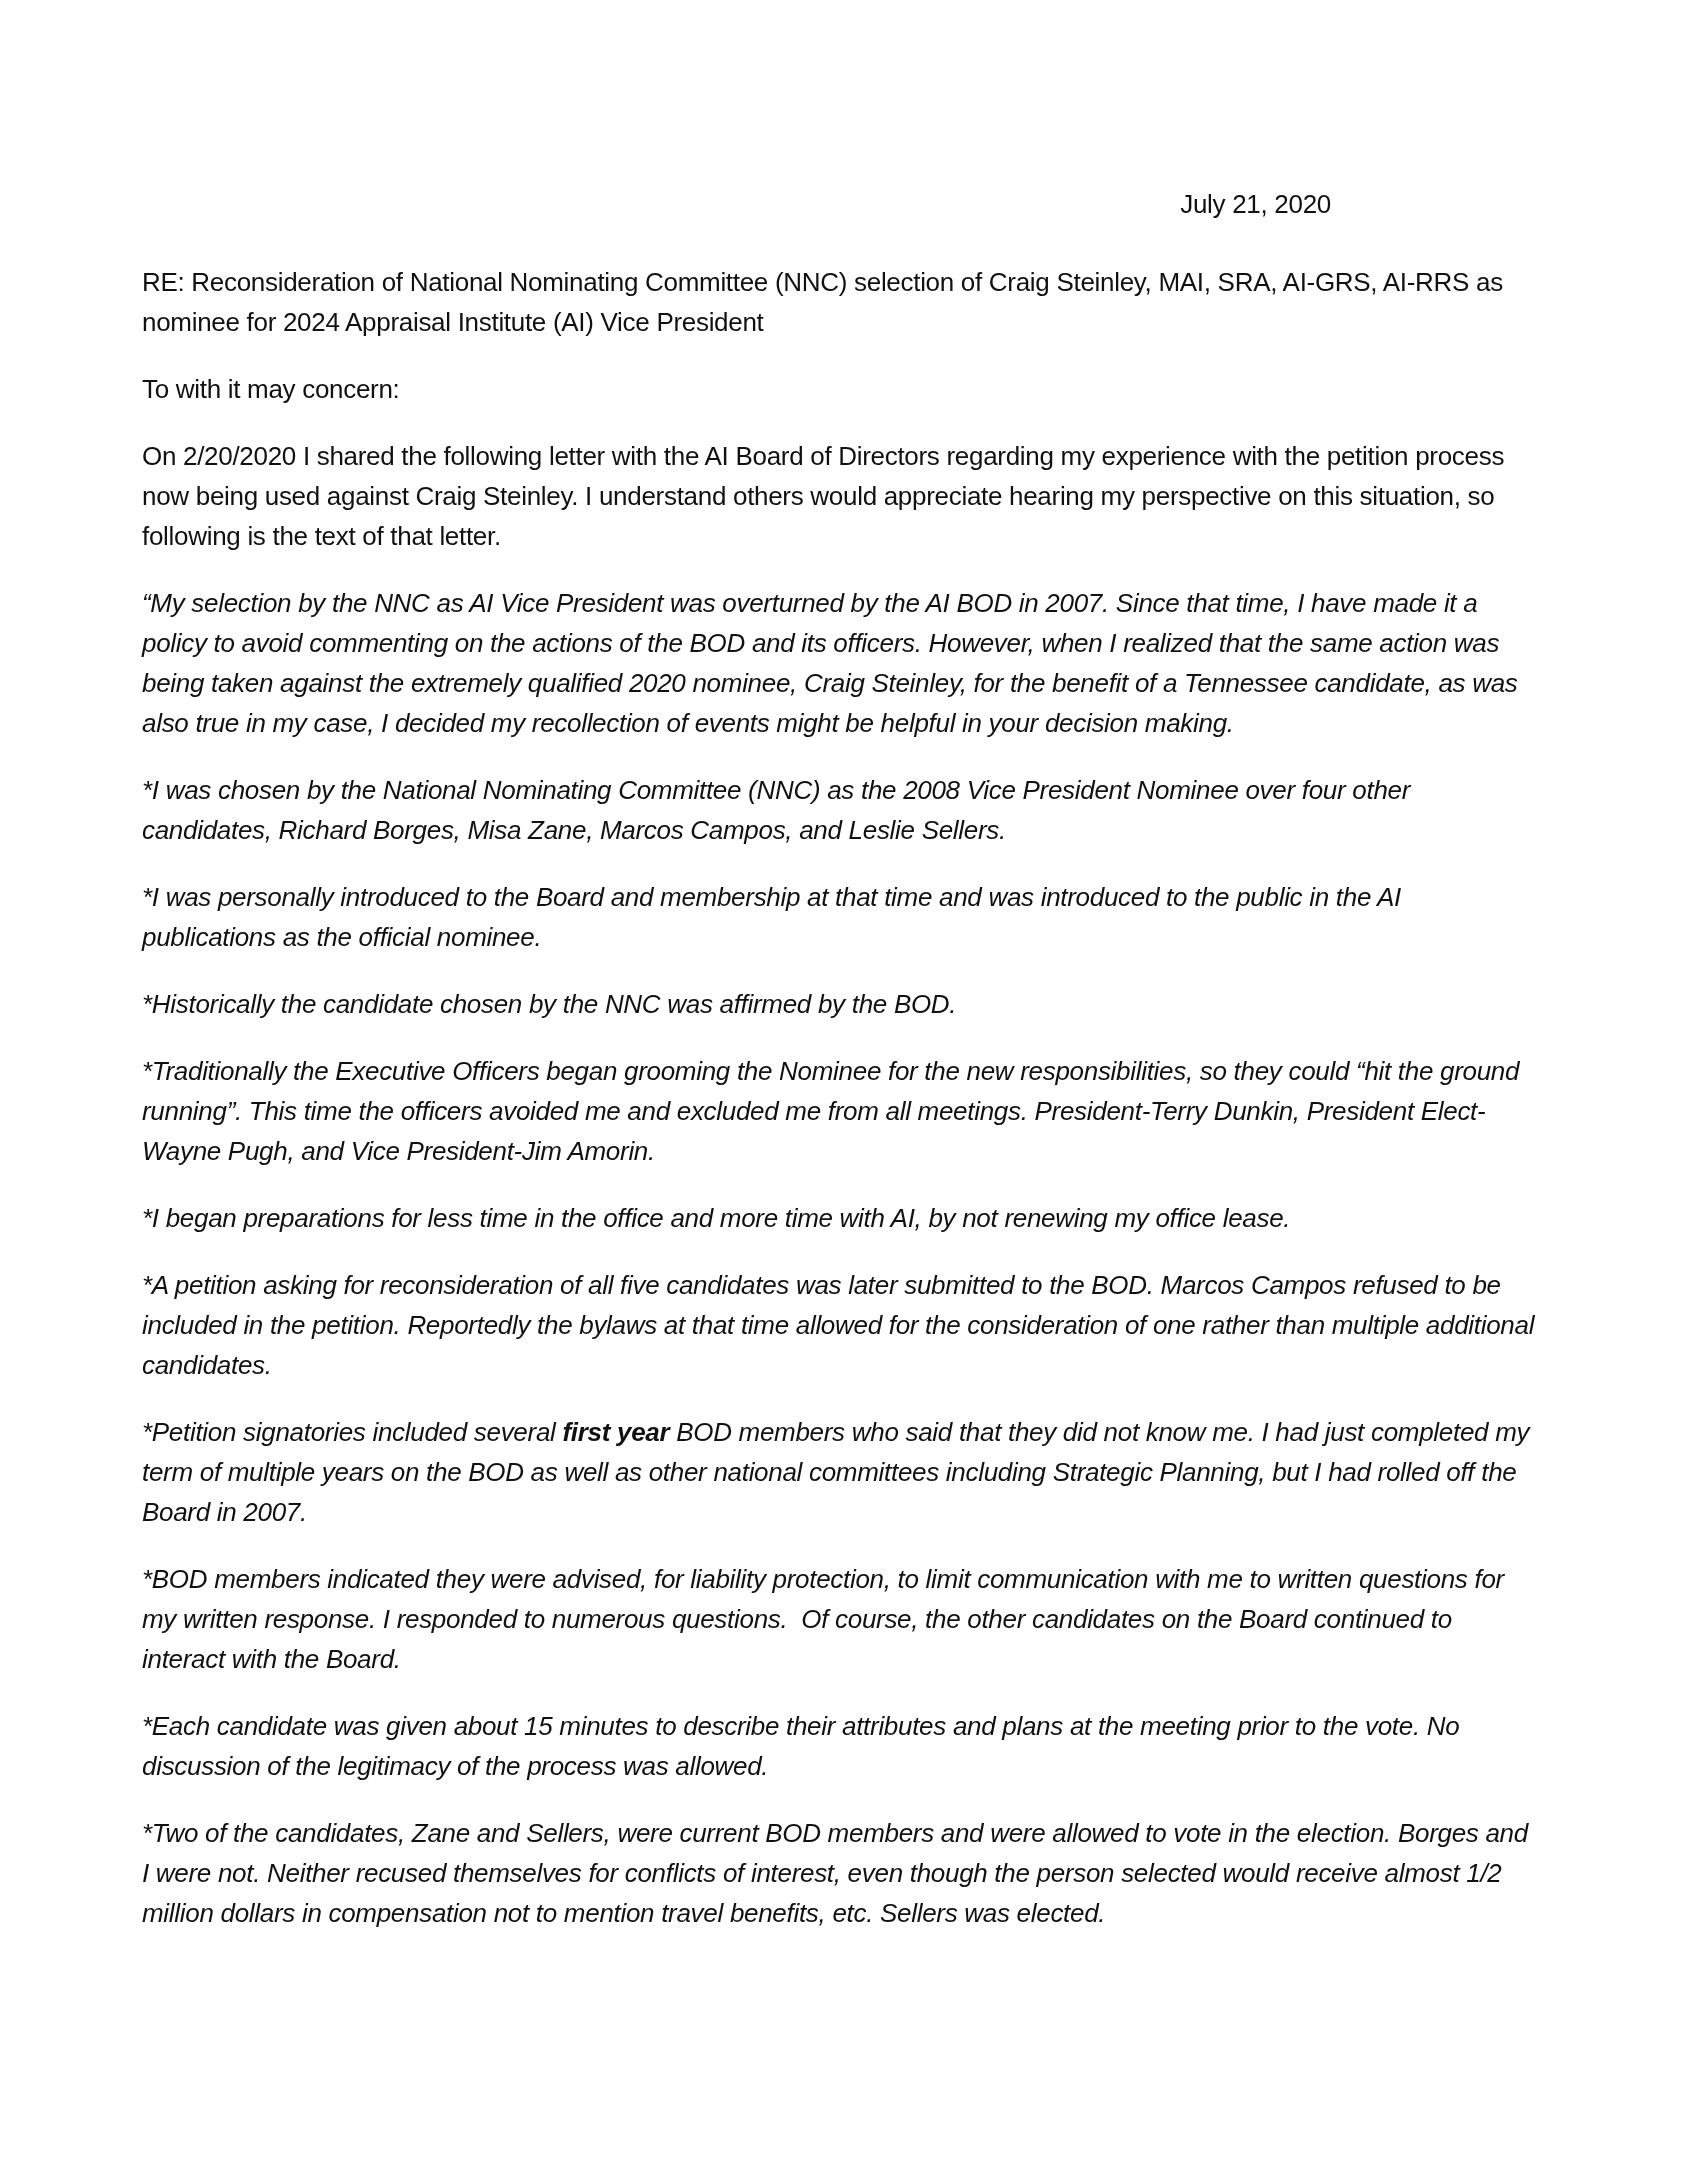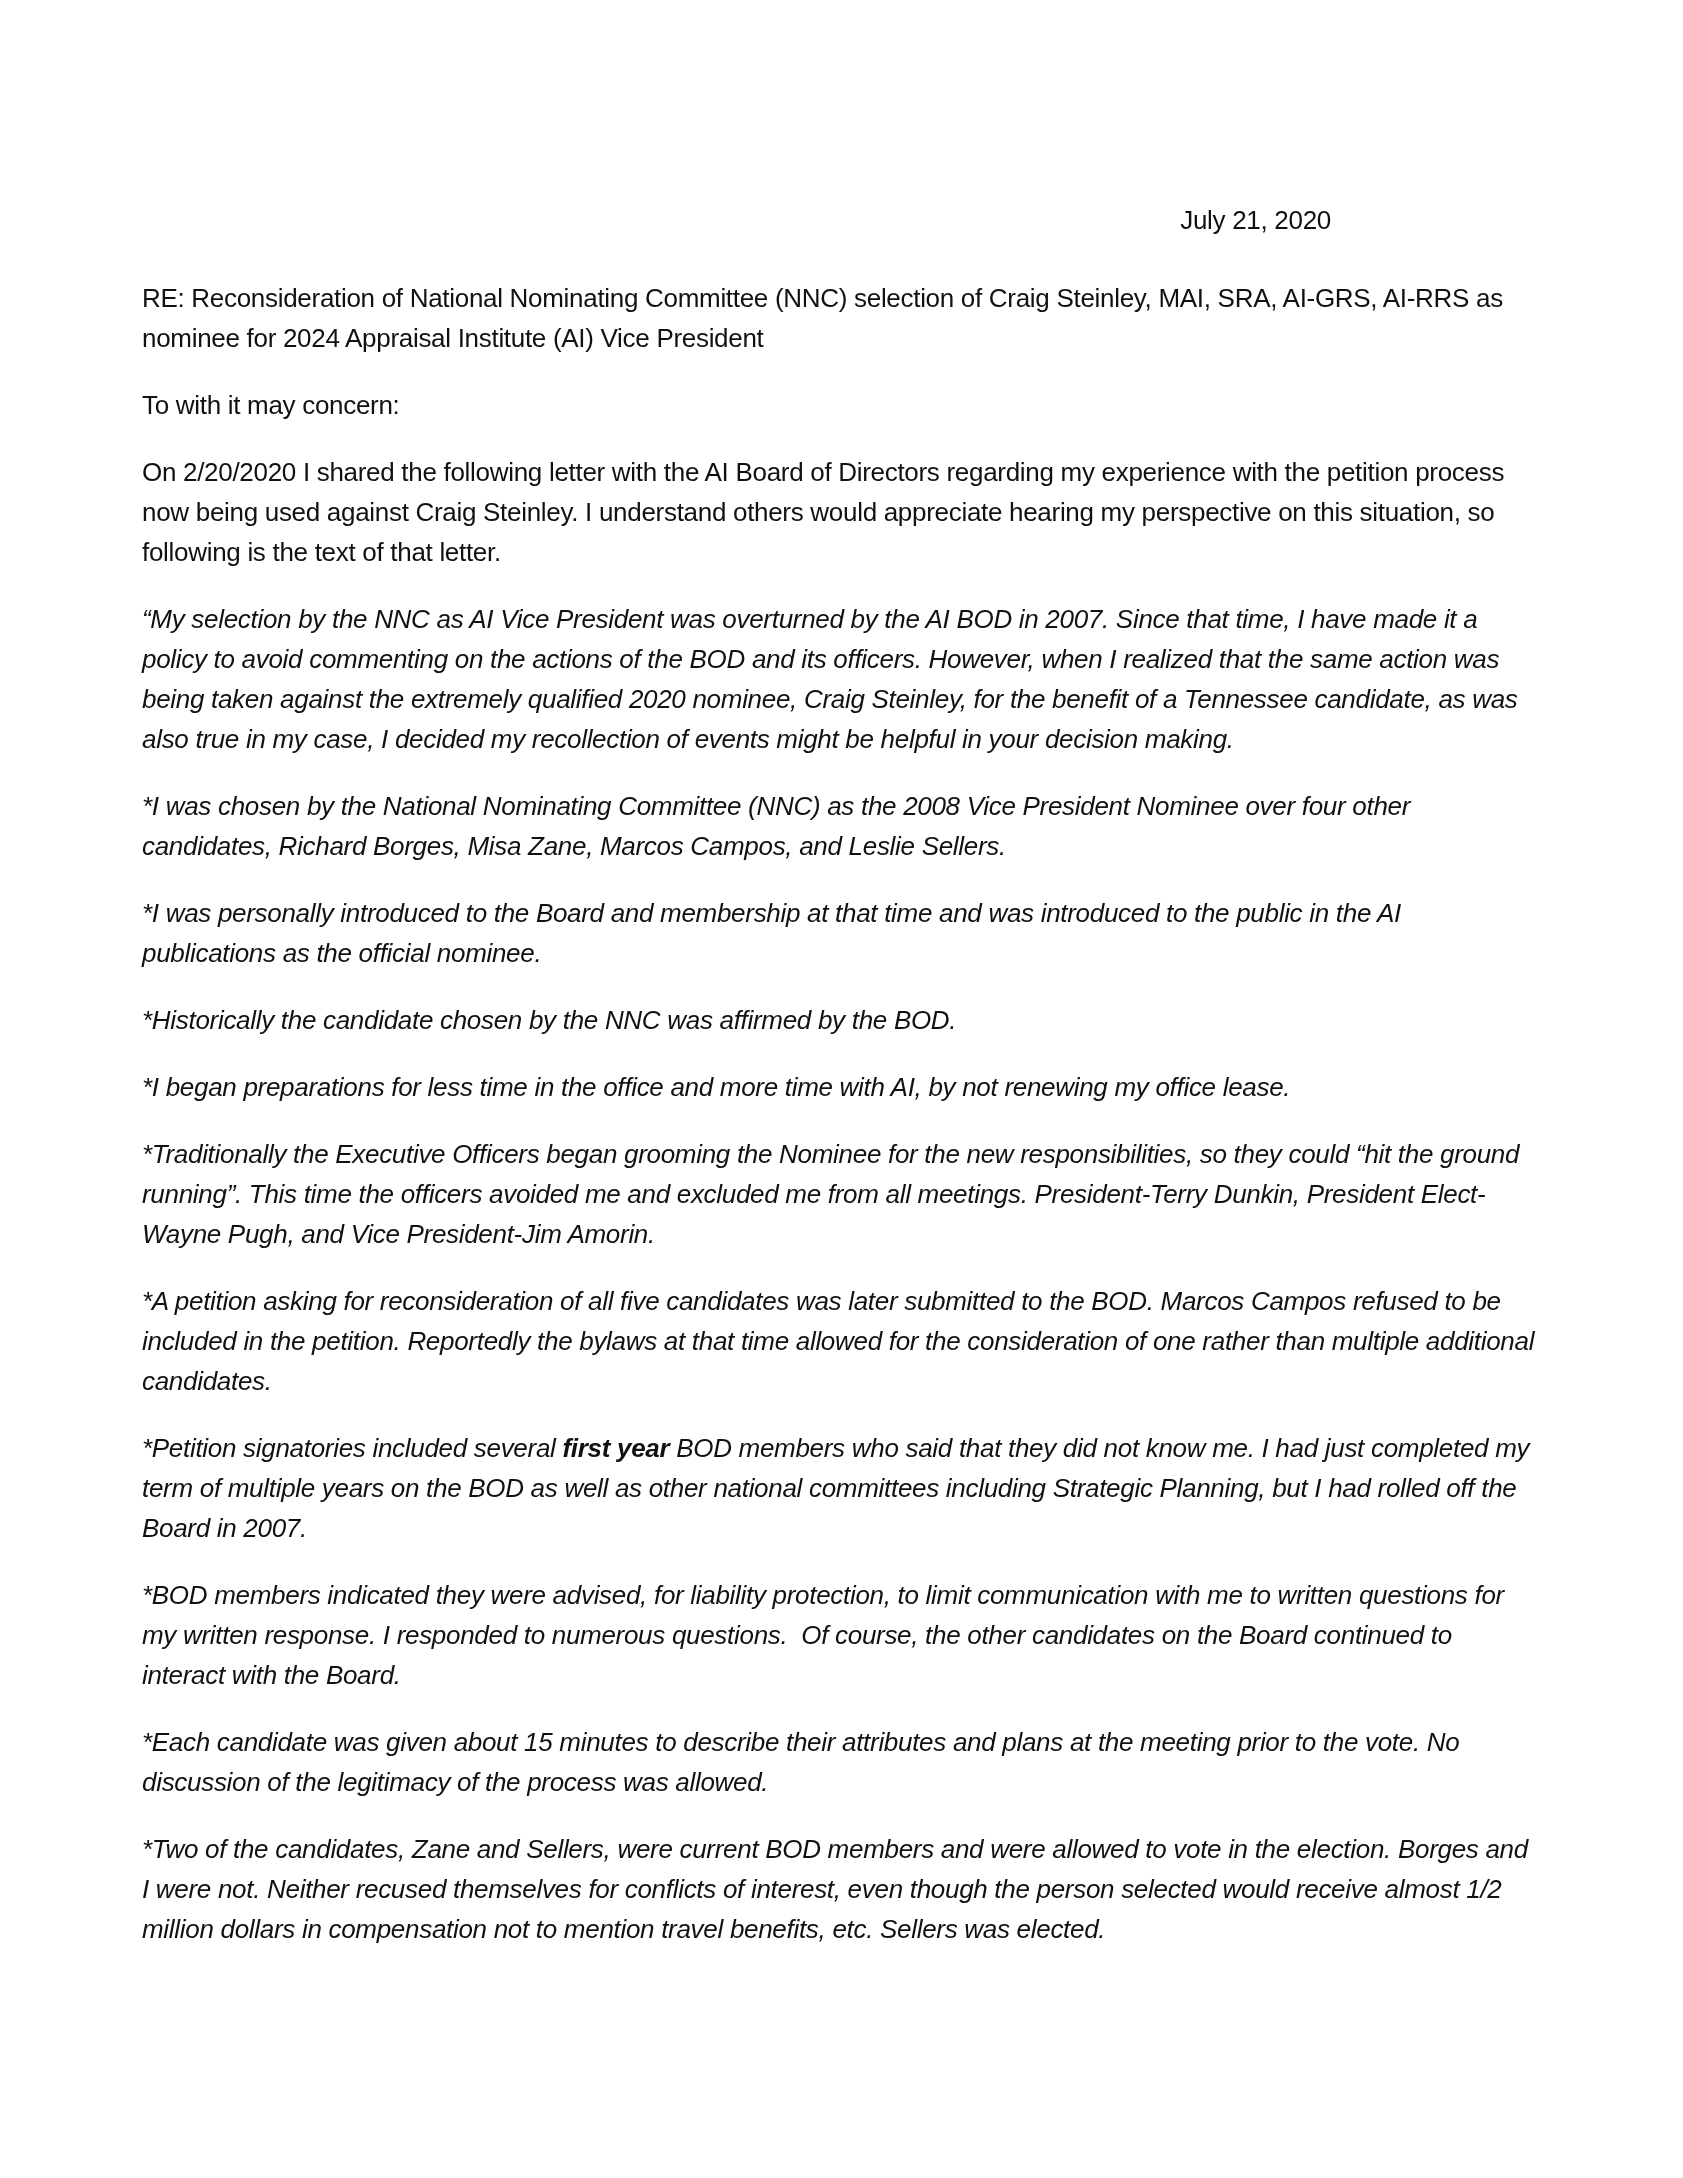--- a/index.html
+++ b/index.html
@@ -1,15 +1,15 @@
 <!DOCTYPE html>
 <html><head>
 <meta charset="utf-8">
 <style>
-  * { box-sizing: border-box; margin-top: 16px; }
+  * { box-sizing: border-box; }
   html, body { margin: 0; padding: 0; background: #e8e8e8; }
   .page {
     width: 1683px;
     height: 2178px;
     margin: 0 auto;
     background: #ffffff;
     color: #111111;
     font-family: "Liberation Sans", sans-serif;
     padding: 184px 142px 0 142px;
     position: relative;
@@ -45,22 +45,22 @@
 
     <p>To with it may concern:</p>
 
     <p>On 2/20/2020 I shared the following letter with the AI Board of Directors regarding my experience with the petition process now being used against Craig Steinley. I understand others would appreciate hearing my perspective on this situation, so following is the text of that letter.</p>
 
     <div class="quoted-letter">
         <p><span>“My selection by the NNC as AI Vice President was overturned by the AI BOD in 2007. Since that time, I have made it a policy to avoid commenting on the actions of the BOD and its officers. However, when I realized that the same action was being taken against the extremely qualified 2020 nominee, Craig Steinley, for the benefit of a Tennessee candidate, as was also true in my case, I decided my recollection of events might be helpful in your decision making.</span></p>
         <p><span>*I was chosen by the National Nominating Committee (NNC) as the 2008 Vice President Nominee over four other candidates, Richard Borges, Misa Zane, Marcos Campos, and Leslie Sellers.</span></p>
         <p><span>*I was personally introduced to the Board and membership at that time and was introduced to the public in the AI publications as the official nominee.</span></p>
         <p><span>*Historically the candidate chosen by the NNC was affirmed by the BOD.</span></p>
+        <p><span>*Traditionally the Executive Officers began grooming the Nominee for the new responsibilities, so they could “hit the ground running”. This time the officers avoided me and excluded me from all meetings. President-Terry Dunkin, President Elect-Wayne Pugh, and Vice President-Jim Amorin.</span></p>
         <p><span>*I began preparations for less time in the office and more time with AI, by not renewing my office lease.</span></p>
-        <p><span>*Traditionally the Executive Officers began grooming the Nominee for the new responsibilities, so they could “hit the ground running”. This time the officers avoided me and excluded me from all meetings. President-Terry Dunkin, President Elect-Wayne Pugh, and Vice President-Jim Amorin.</span></p>
         <p><span>*A petition asking for reconsideration of all five candidates was later submitted to the BOD. Marcos Campos refused to be included in the petition. Reportedly the bylaws at that time allowed for the consideration of one rather than multiple additional candidates.</span></p>
         <p><span>*Petition signatories included several </span><span class="run-bold">first year</span><span> BOD members who said that they did not know me. I had just completed my term of multiple years on the BOD as well as other national committees including Strategic Planning, but I had rolled off the Board in 2007.</span></p>
         <p><span>*BOD members indicated they were advised, for liability protection, to limit communication with me to written questions for my written response. I responded to numerous questions.  Of course, the other candidates on the Board continued to interact with the Board.</span></p>
         <p><span>*Each candidate was given about 15 minutes to describe their attributes and plans at the meeting prior to the vote. No discussion of the legitimacy of the process was allowed.</span></p>
         <p><span>*Two of the candidates, Zane and Sellers, were current BOD members and were allowed to vote in the election. Borges and I were not. Neither recused themselves for conflicts of interest, even though the person selected would receive almost 1/2 million dollars in compensation not to mention travel benefits, etc. Sellers was elected.</span></p>
       </div>
   </div>
 </div>
 
 

